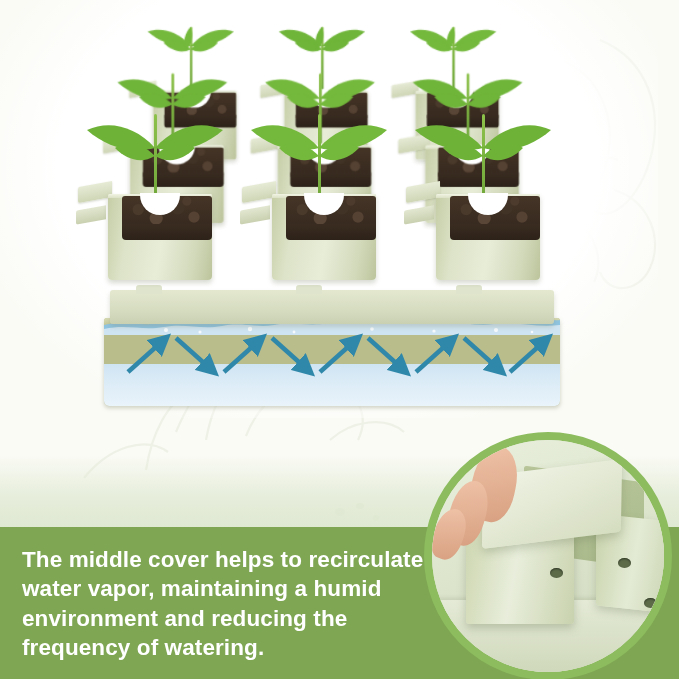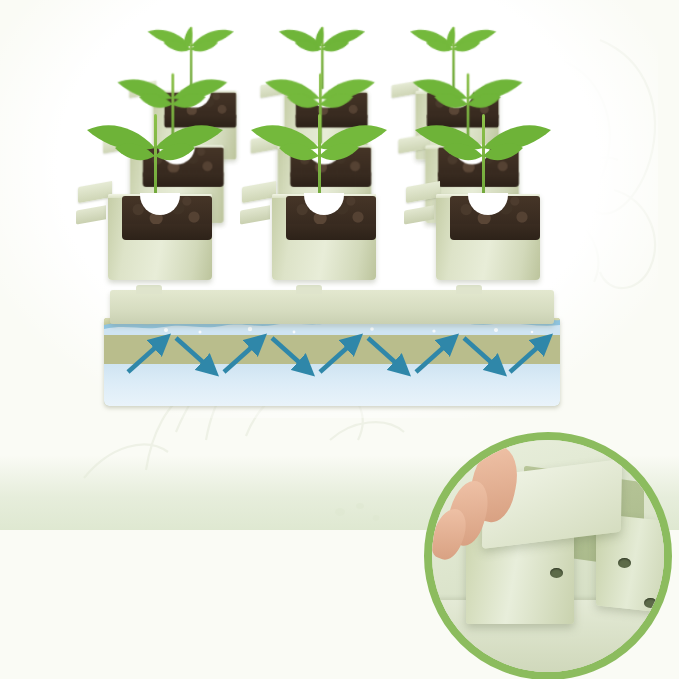--- a/index.html
+++ b/index.html
@@ -486,20 +486,23 @@
             <div class="soil"></div>
             <div class="soil-front"></div>
             <div class="pot-notch"></div>
           </div>
         </div>
       </div>
 
     </div>
   </div>
 
+  <div class="banner z-banner">
+    <div class="banner-text">The middle cover helps to recirculate water vapor, maintaining a humid environment and reducing the frequency of watering.</div>
+  </div>
 
   <div class="inset z-inset">
     <div class="inset-scene">
       <div class="in-bg"></div>
 
       <div class="in-tray"></div>
       <div class="in-inner"></div>
 
       <div class="in-pot2"></div>
 

